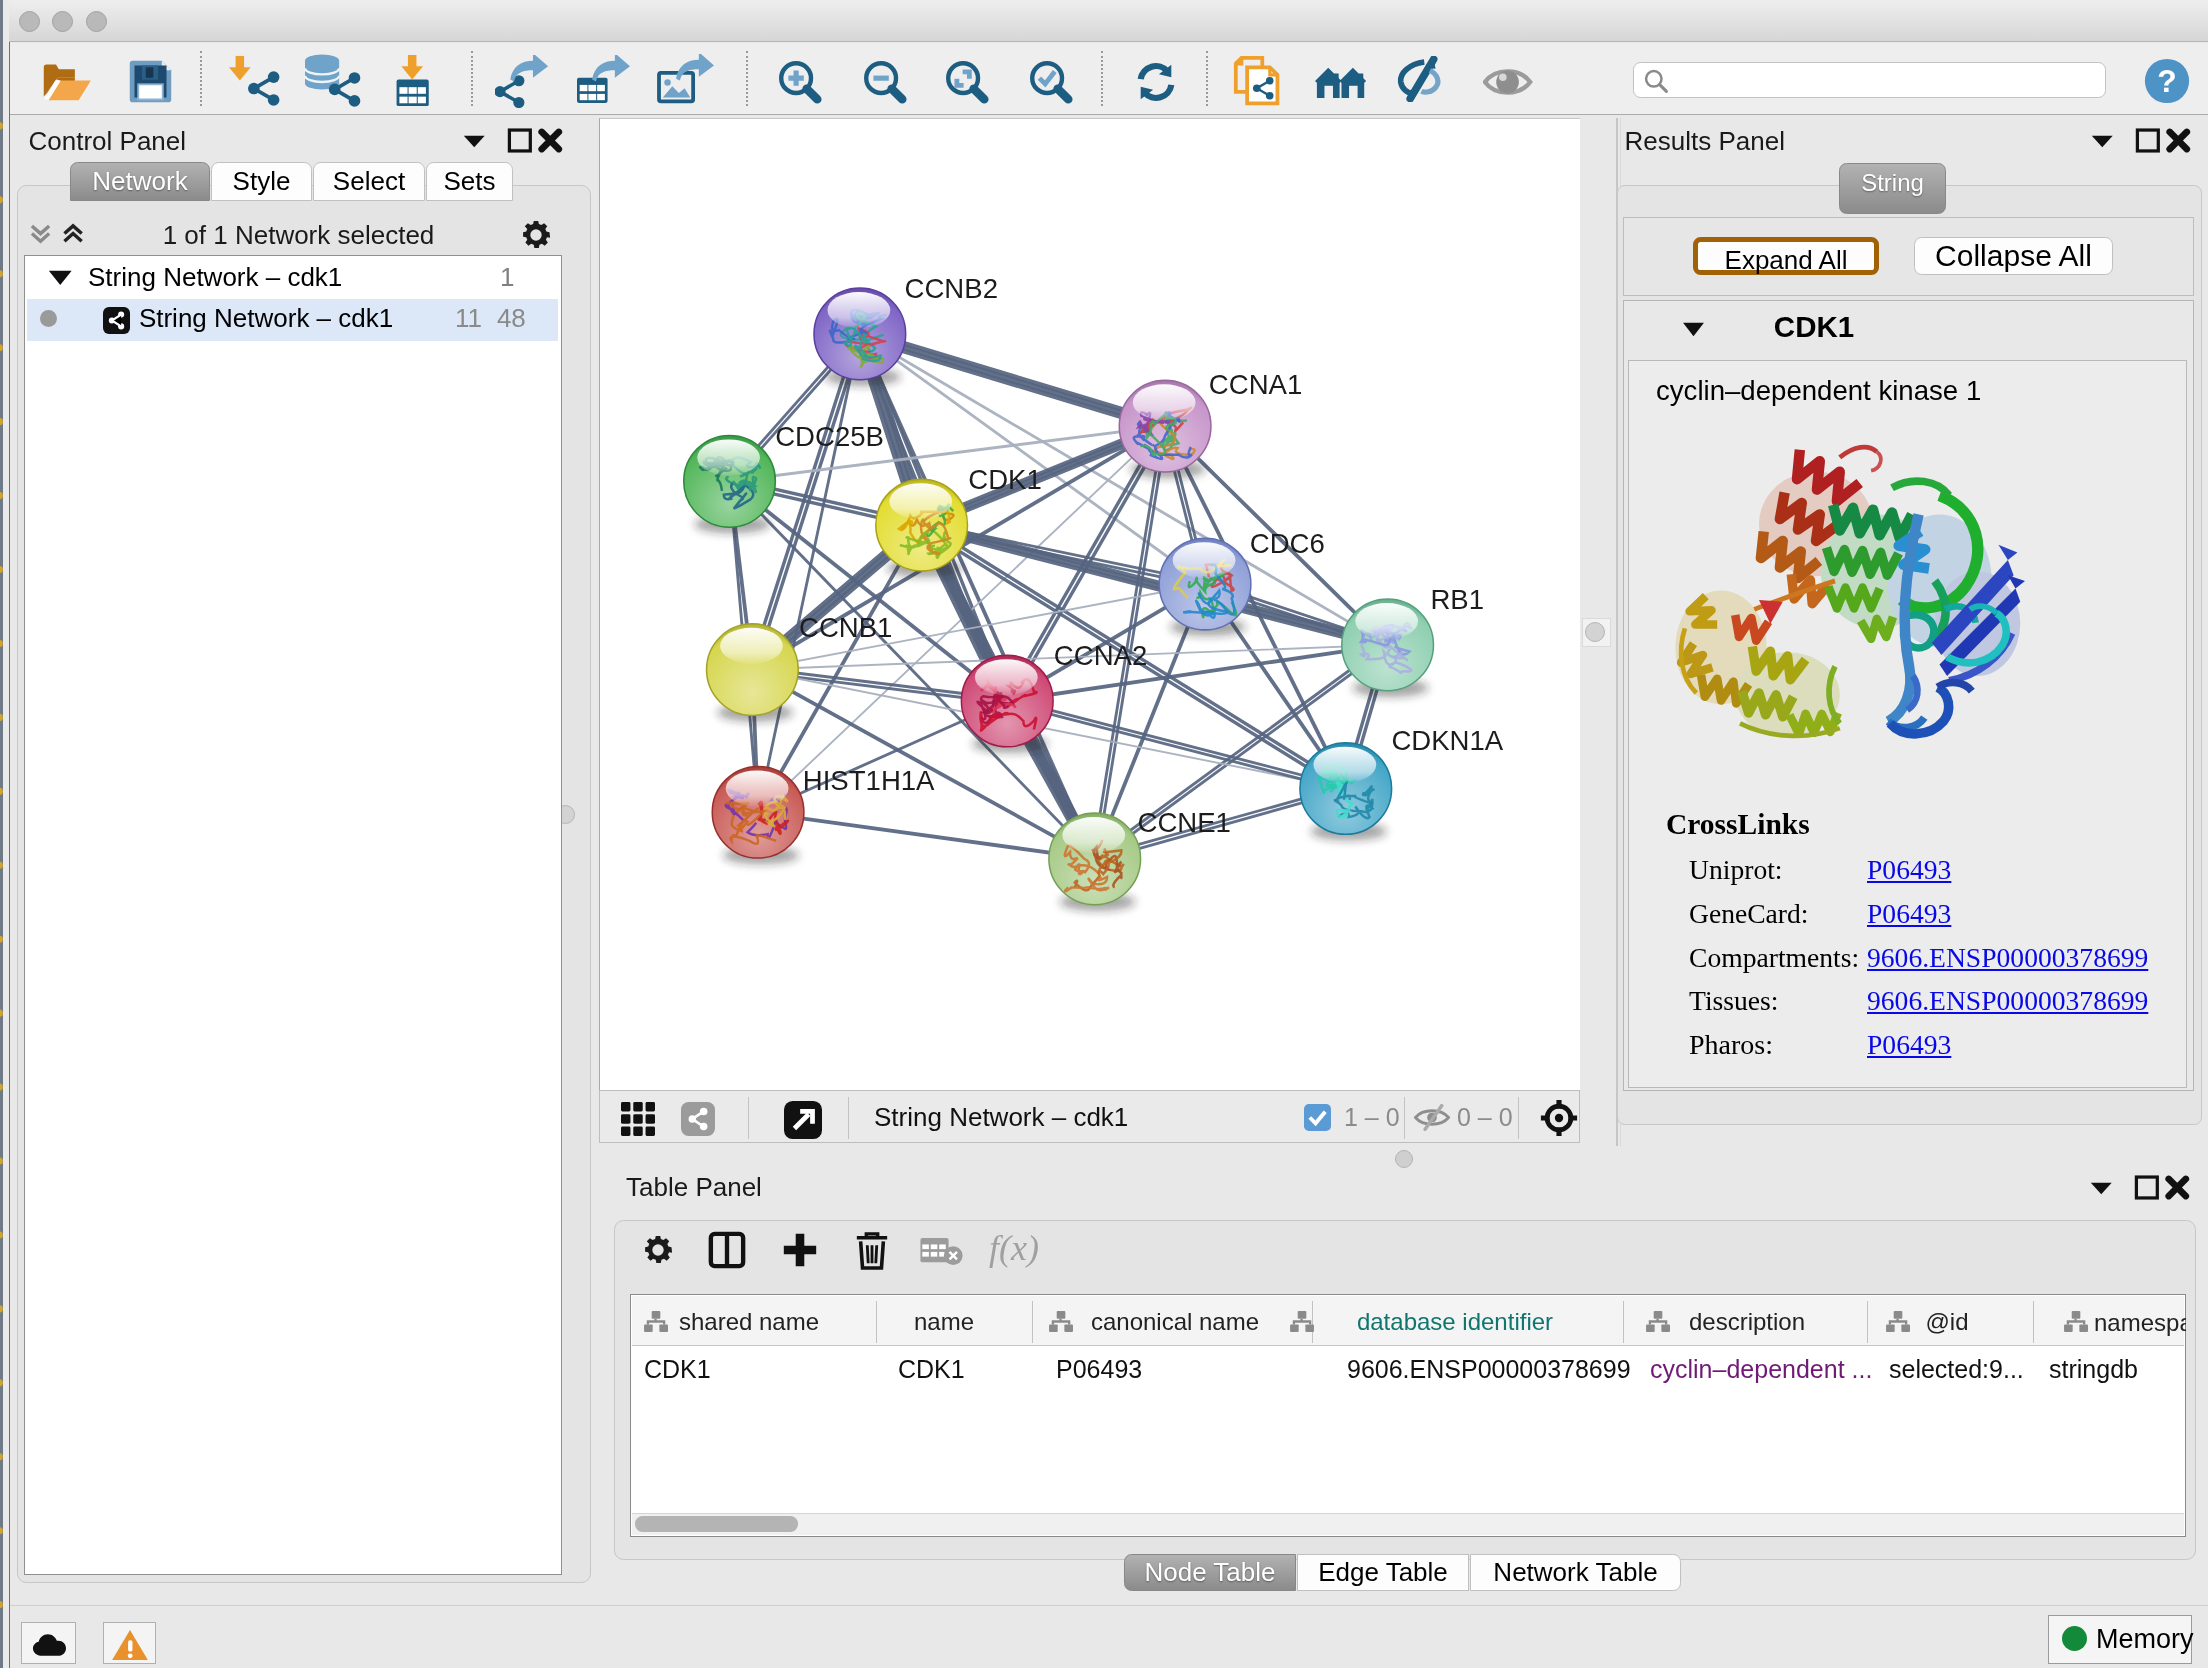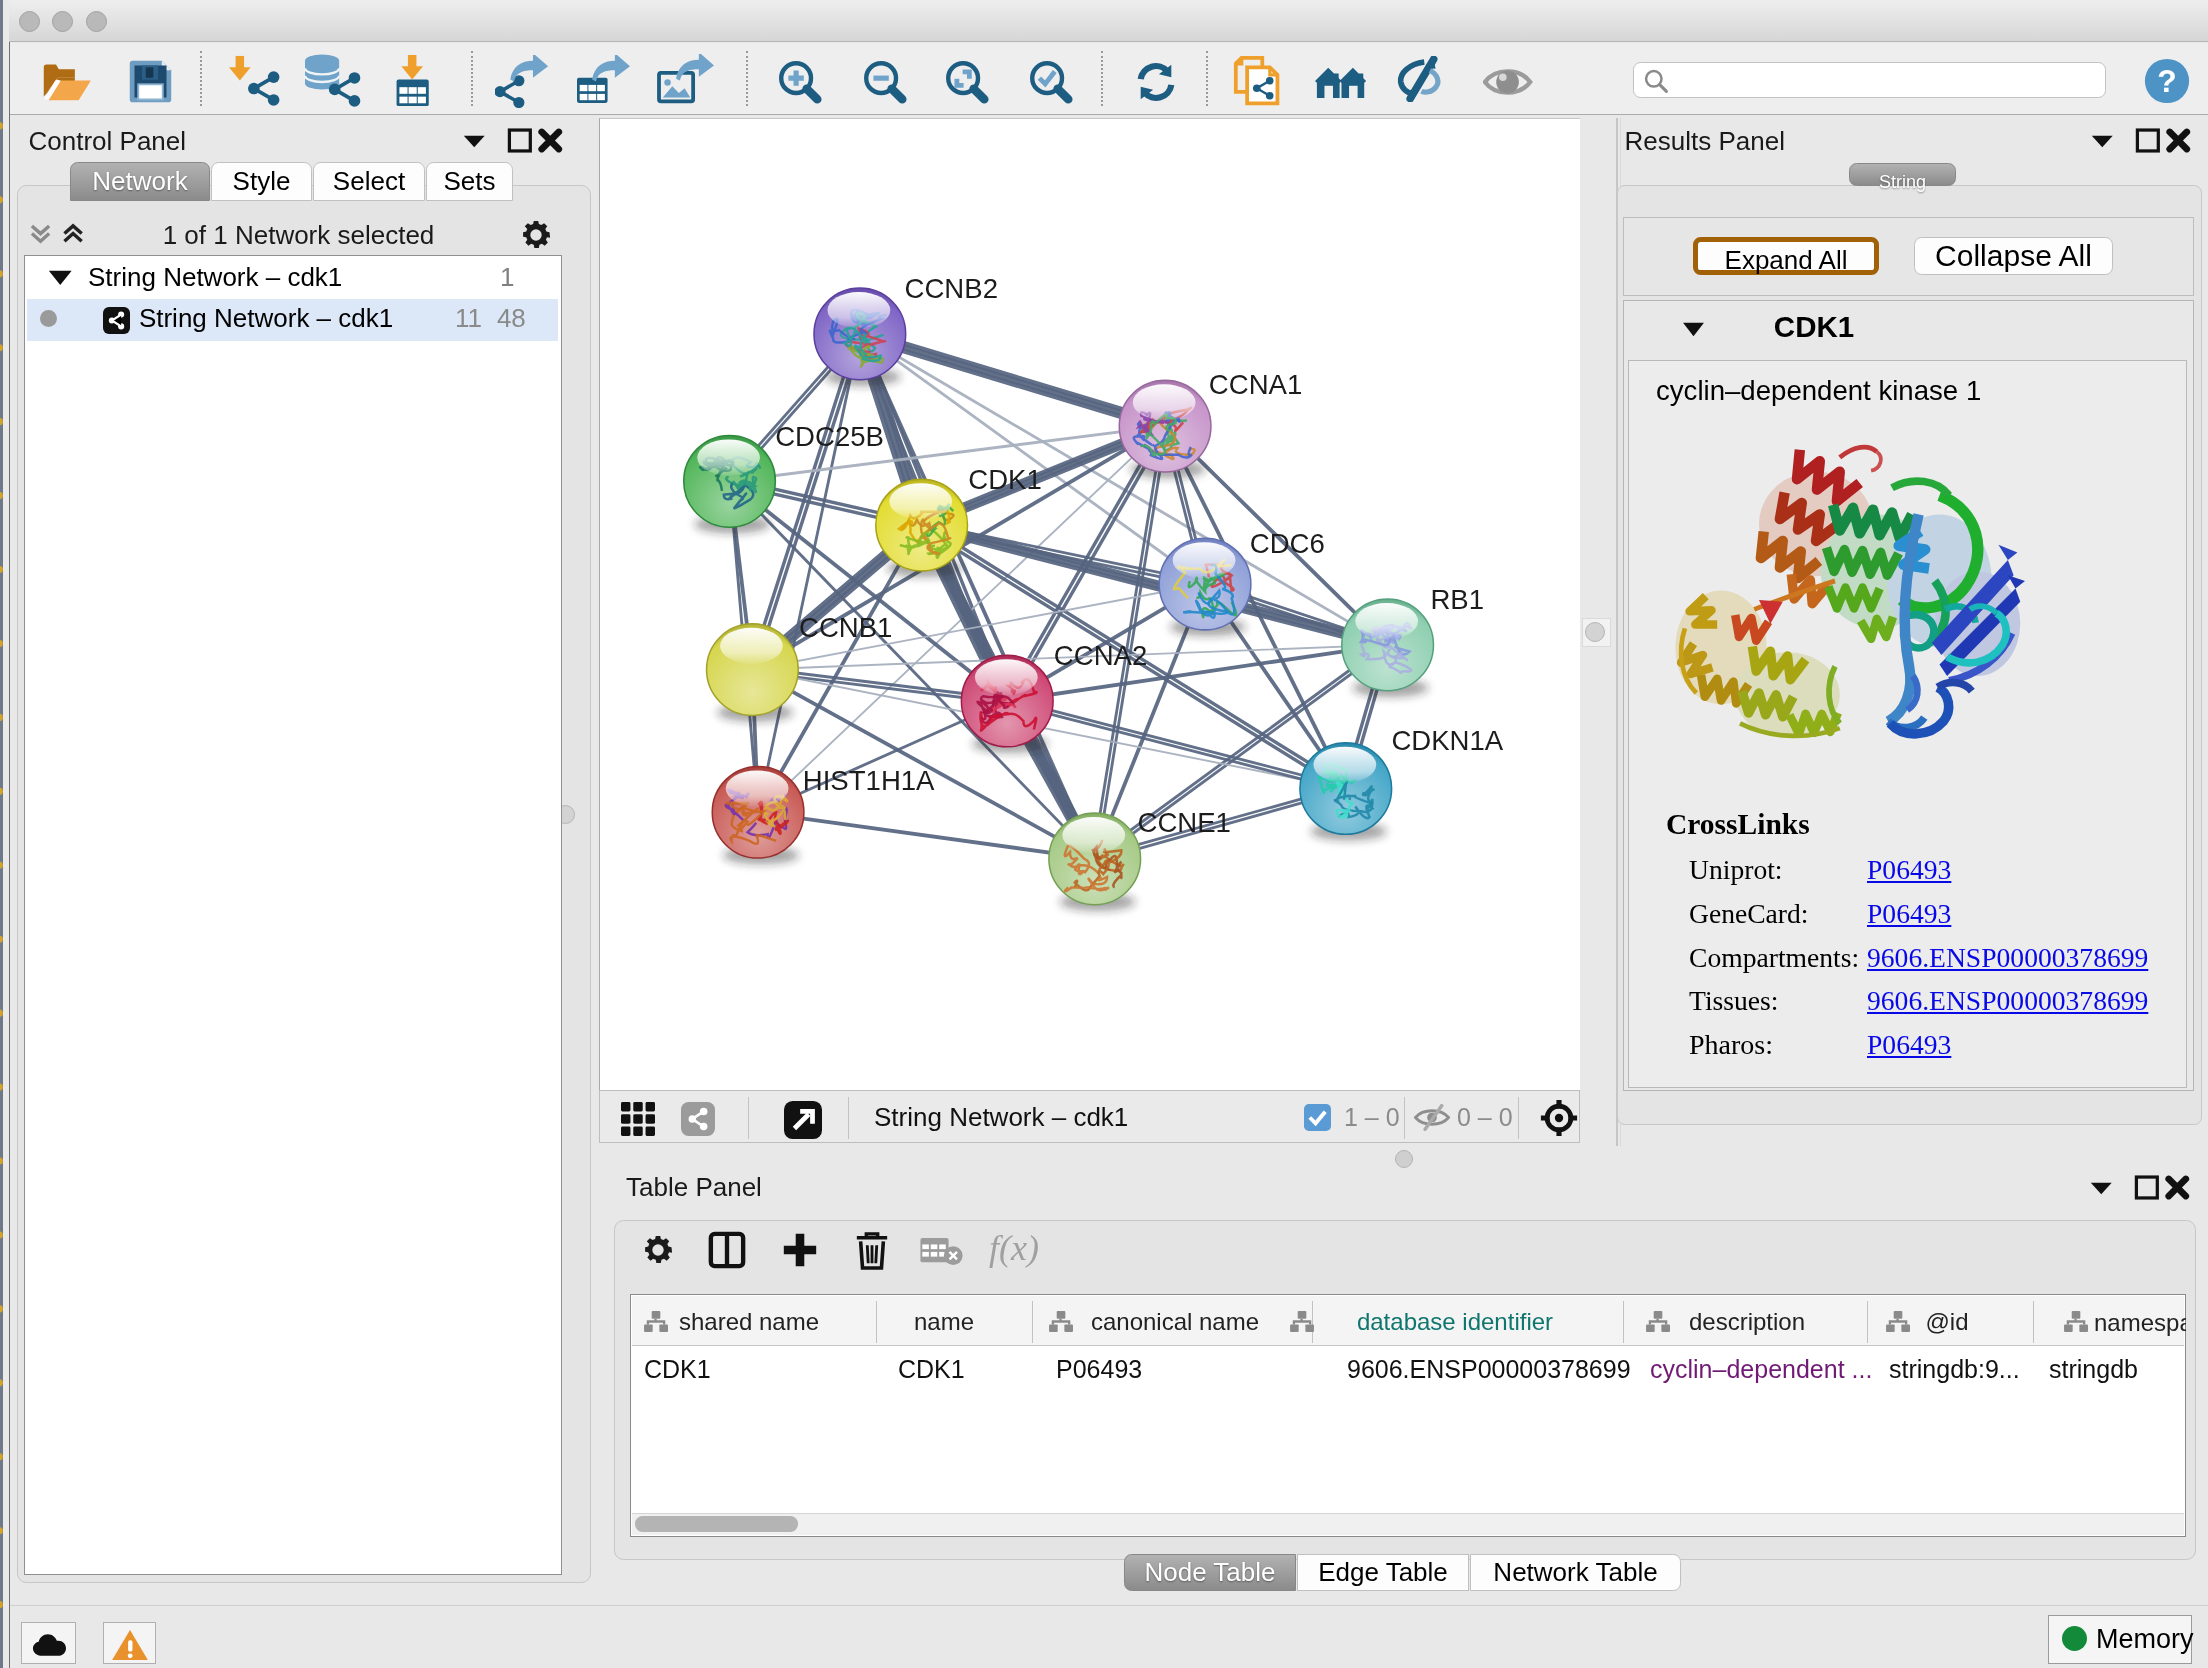--- a/index.html
+++ b/index.html
@@ -597,21 +597,21 @@
     </svg>
   </div>
 <div id="results">
     <div class="panellabel abs" style="left:10.5px;top:8.6px">Results Panel</div>
 <svg class="abs" style="left:474px;top:11.4px" width="114" height="25" viewBox="0 0 120 26">
 <path d="M4 8 L26 8 L15 20 Z" fill="#111"></path>
 <rect x="52" y="2" width="22" height="22" fill="none" stroke="#111" stroke-width="3.4"></rect>
 <path d="M86 4 L104 22 M104 4 L86 22" stroke="#111" stroke-width="7" stroke-linecap="round"></path>
     </svg>
 <div class="abs" style="left:2.9px;top:68px;width:585px;height:940px;background:#e5e4e5;border:1.9px solid #c7c7c7;border-radius:7.6px"></div>
-<div class="abs" style="left:235px;top:46px;width:107px;height:23px;background:linear-gradient(#b2b2b2,#8b8b8b);border:1px solid #888;border-radius:7.6px;color:#fff;font-size:18px;text-align:center;line-height:37px;text-shadow:0 1px 1.9px rgba(0,0,0,.4)">String</div>
+<div class="abs" style="left:225px;top:46px;width:107px;height:51px;background:linear-gradient(#b2b2b2,#8b8b8b);border:1px solid #888;border-radius:7.6px;color:#fff;font-size:24px;text-align:center;line-height:37px;text-shadow:0 1px 1.9px rgba(0,0,0,.4)">String</div>
 <div class="abs" style="left:8.6px;top:100px;width:571px;height:79px;background:#e7e6e7;border:1.9px solid #bdbdbd"></div>
 <div class="abs" style="left:79px;top:120px;width:186px;height:38px;background:#fdfdfd;border:5px solid #a16207;border-radius:7.6px;font-size:26px;text-align:center;line-height:36px">Expand All</div>
 <div class="abs" style="left:300px;top:120px;width:199px;height:38px;background:#fdfdfd;border:1px solid #bfbfbf;border-radius:7.6px;font-size:30px;text-align:center;line-height:36px">Collapse All</div>
 <div class="abs" style="left:8.6px;top:183px;width:571px;height:791px;background:#e9e8e9;border:1.9px solid #b5b5b5"></div>
 <svg class="abs" style="left:67px;top:203px" width="25" height="19" viewBox="0 0 26 20">
       <path d="M2 3 L24 3 L13 17 Z" fill="#111"></path>
     </svg>
 <div class="abs" style="left:143px;top:193px;width:114px;text-align:center;font-size:29.5px;font-weight:bold">CDK1</div>
 <div class="abs" style="left:14.3px;top:243px;width:559px;height:728px;background:#ececec;border:1px solid #b9b9b9"></div>
 <div class="abs" style="left:42px;top:258px;font-size:27.6px">cyclin–dependent kinase 1</div>
@@ -775,21 +775,21 @@
 <div class="abs" style="left:386px;top:140px;width:380px;text-align:center;font-size:24px;color:#222">canonical name</div>
 <div class="abs" style="left:666px;top:140px;width:380px;text-align:center;font-size:24px;color:#0f766e">database identifier</div>
 <div class="abs" style="left:958px;top:140px;width:380px;text-align:center;font-size:24px;color:#222">description</div>
 <div class="abs" style="left:1158px;top:140px;width:380px;text-align:center;font-size:24px;color:#222">@id</div>
 <div class="abs" style="left:1495px;top:141px;font-size:24px;color:#222;width:92px;overflow:hidden;white-space:nowrap">namespac</div>
 <div class="abs" style="left:45px;top:187px;font-size:25px;color:#111">CDK1</div>
 <div class="abs" style="left:299px;top:187px;font-size:25px;color:#111">CDK1</div>
 <div class="abs" style="left:457px;top:187px;font-size:25px;color:#111">P06493</div>
 <div class="abs" style="left:748px;top:187px;font-size:25px;color:#111">9606.ENSP00000378699</div>
 <div class="abs" style="left:1051px;top:187px;font-size:25px;color:#701a75">cyclin–dependent ...</div>
-<div class="abs" style="left:1290px;top:187px;font-size:25px;color:#111">stringdb:9...</div>
+<div class="abs" style="left:1290px;top:187px;font-size:25px;color:#111">selected:9...</div>
 <div class="abs" style="left:1450px;top:187px;font-size:25px;color:#111">stringdb</div>
 <div class="abs" style="left:33px;top:345px;width:1552px;height:22px;background:#f0f0f0;border-top:1px solid #d5d5d5"></div>
 <div class="abs" style="left:36px;top:348px;width:163px;height:16px;background:#b4b4b4;border-radius:7.6px"></div>
 <div class="ttab" style="left:525px;width:172px;background:linear-gradient(#b2b2b2,#8b8b8b);color:#fff;border-color:#888;border-radius:7.6px 0 0 7.6px;text-shadow:0 1px 1.9px rgba(0,0,0,.4)">Node Table</div>
 <div class="ttab" style="left:698px;width:172px">Edge Table</div>
 <div class="ttab" style="left:871px;width:211px;border-radius:0 7.6px 7.6px 0">Network Table</div>
   </div>
 <div id="statusbar">
   <div class="statbtn" style="left:21px;width:55px"></div>
   <svg class="abs" style="left:32px;top:27px" width="34" height="24" viewBox="0 0 36 25">

